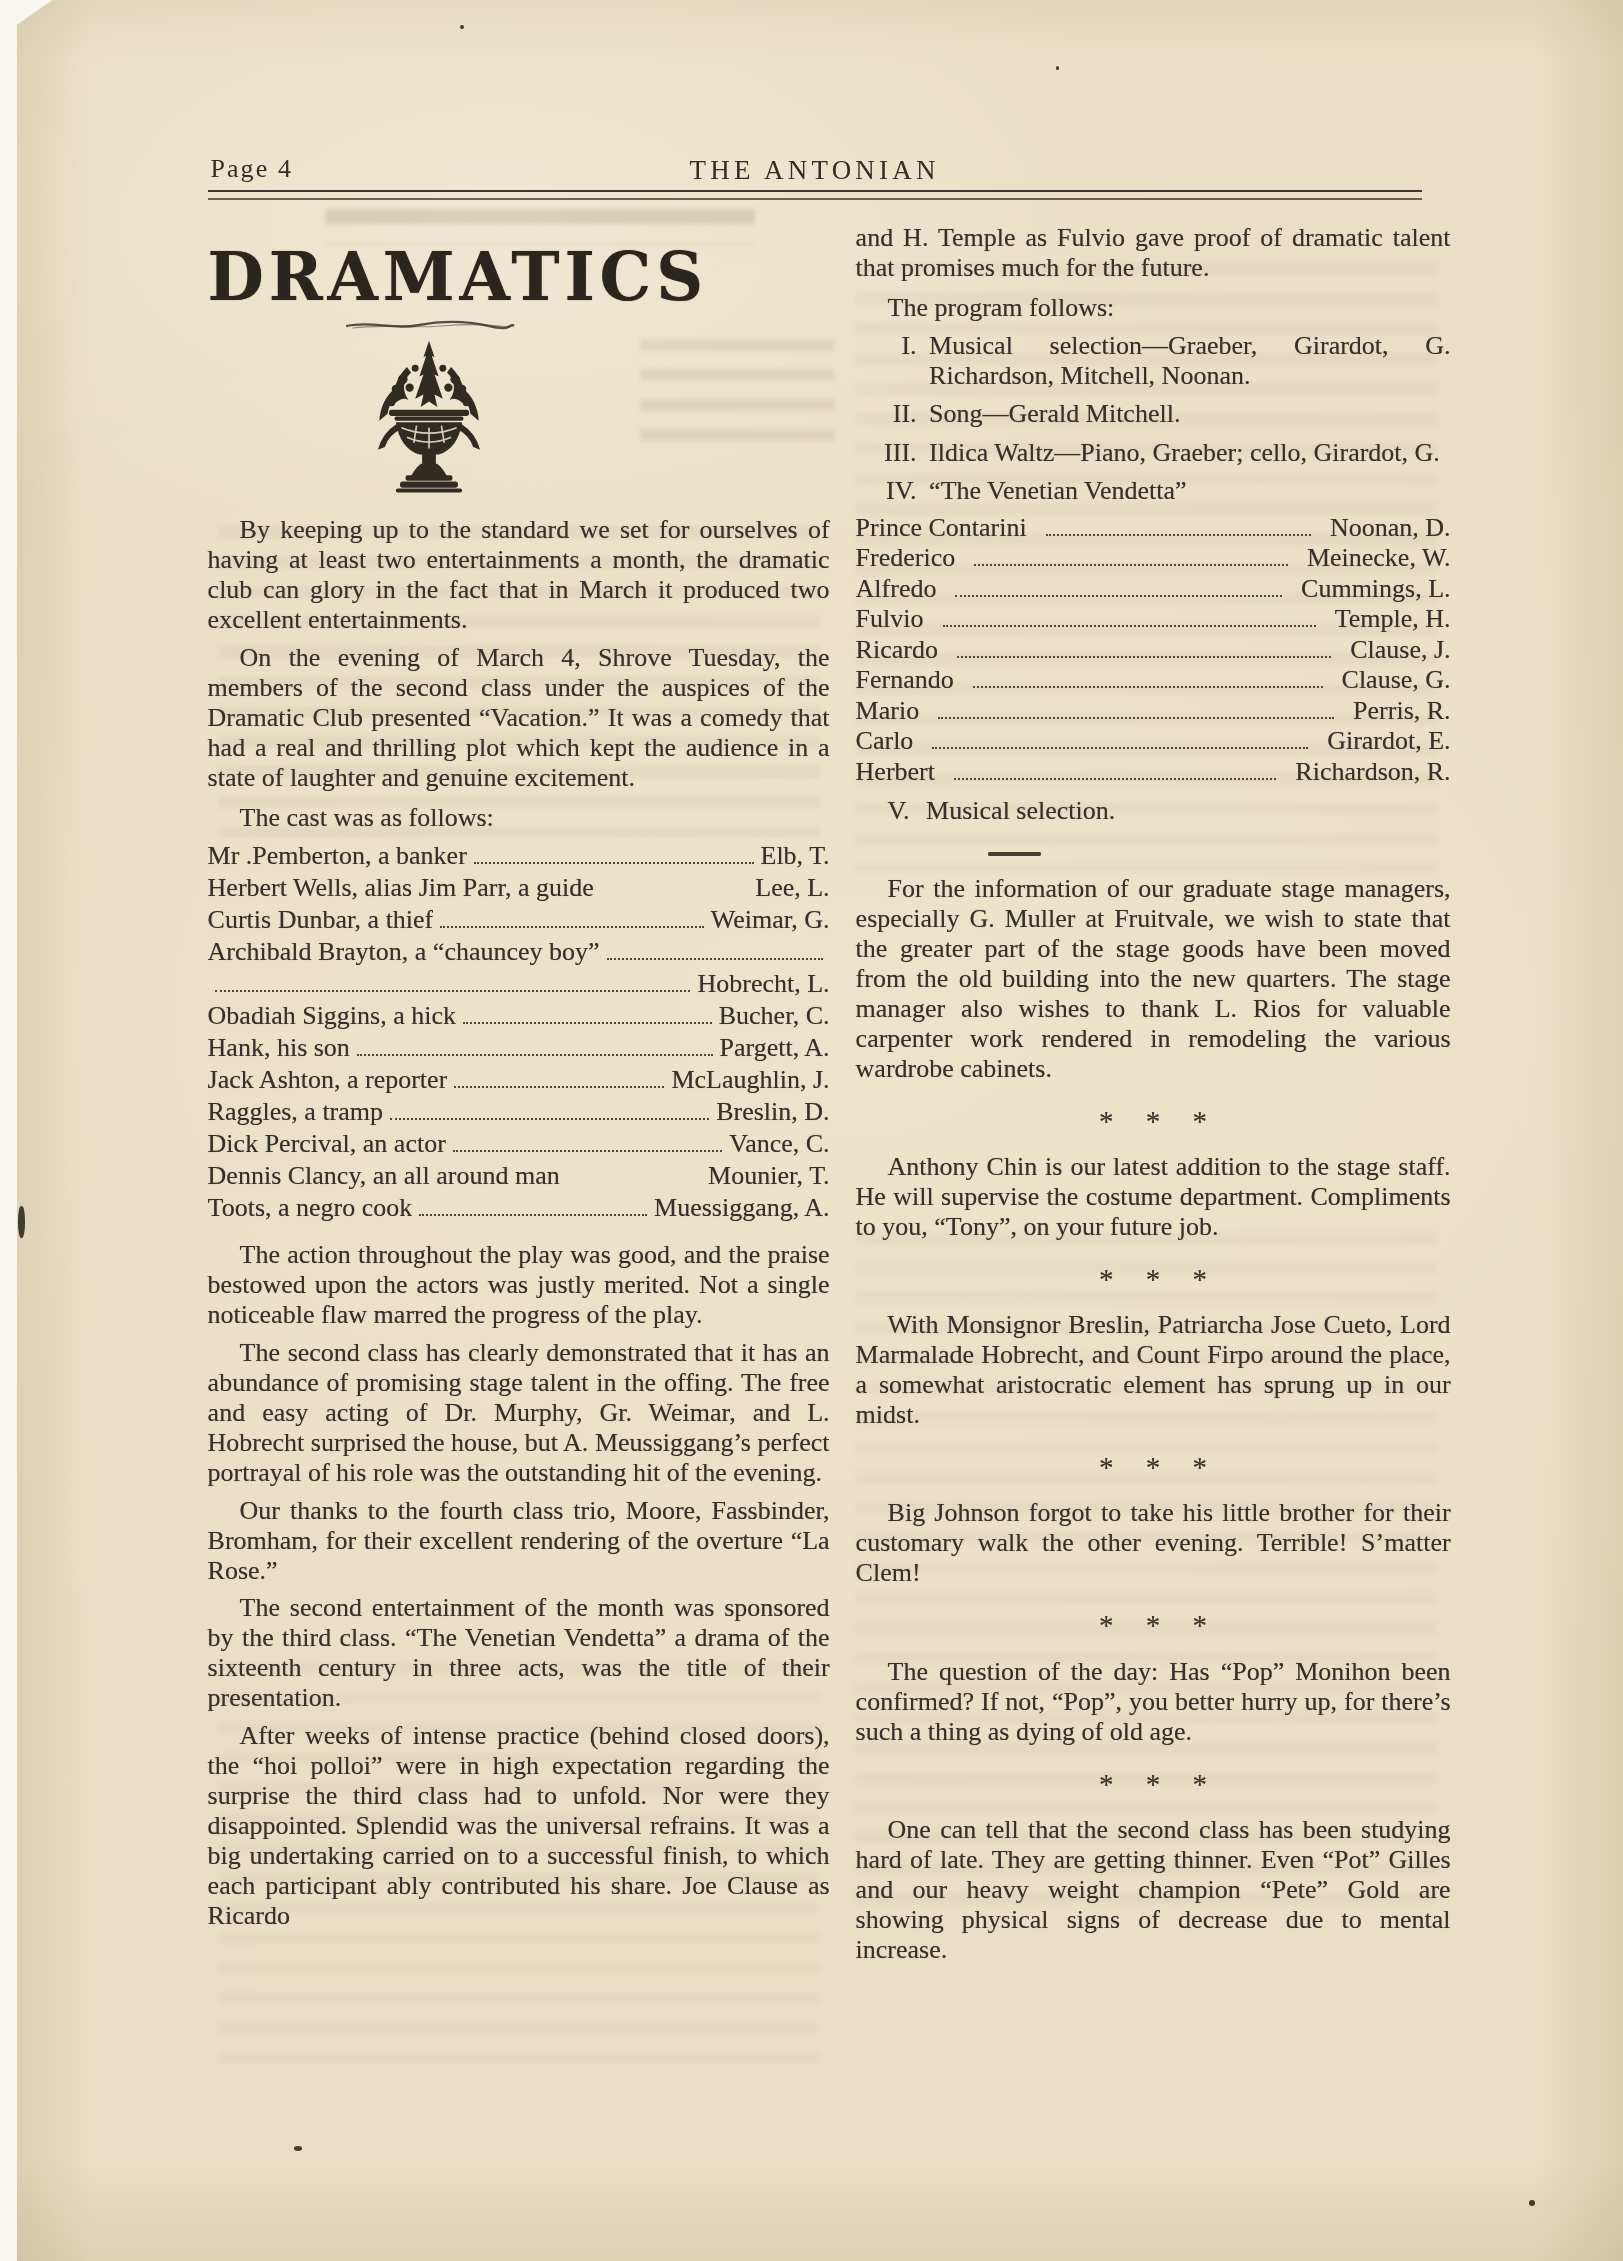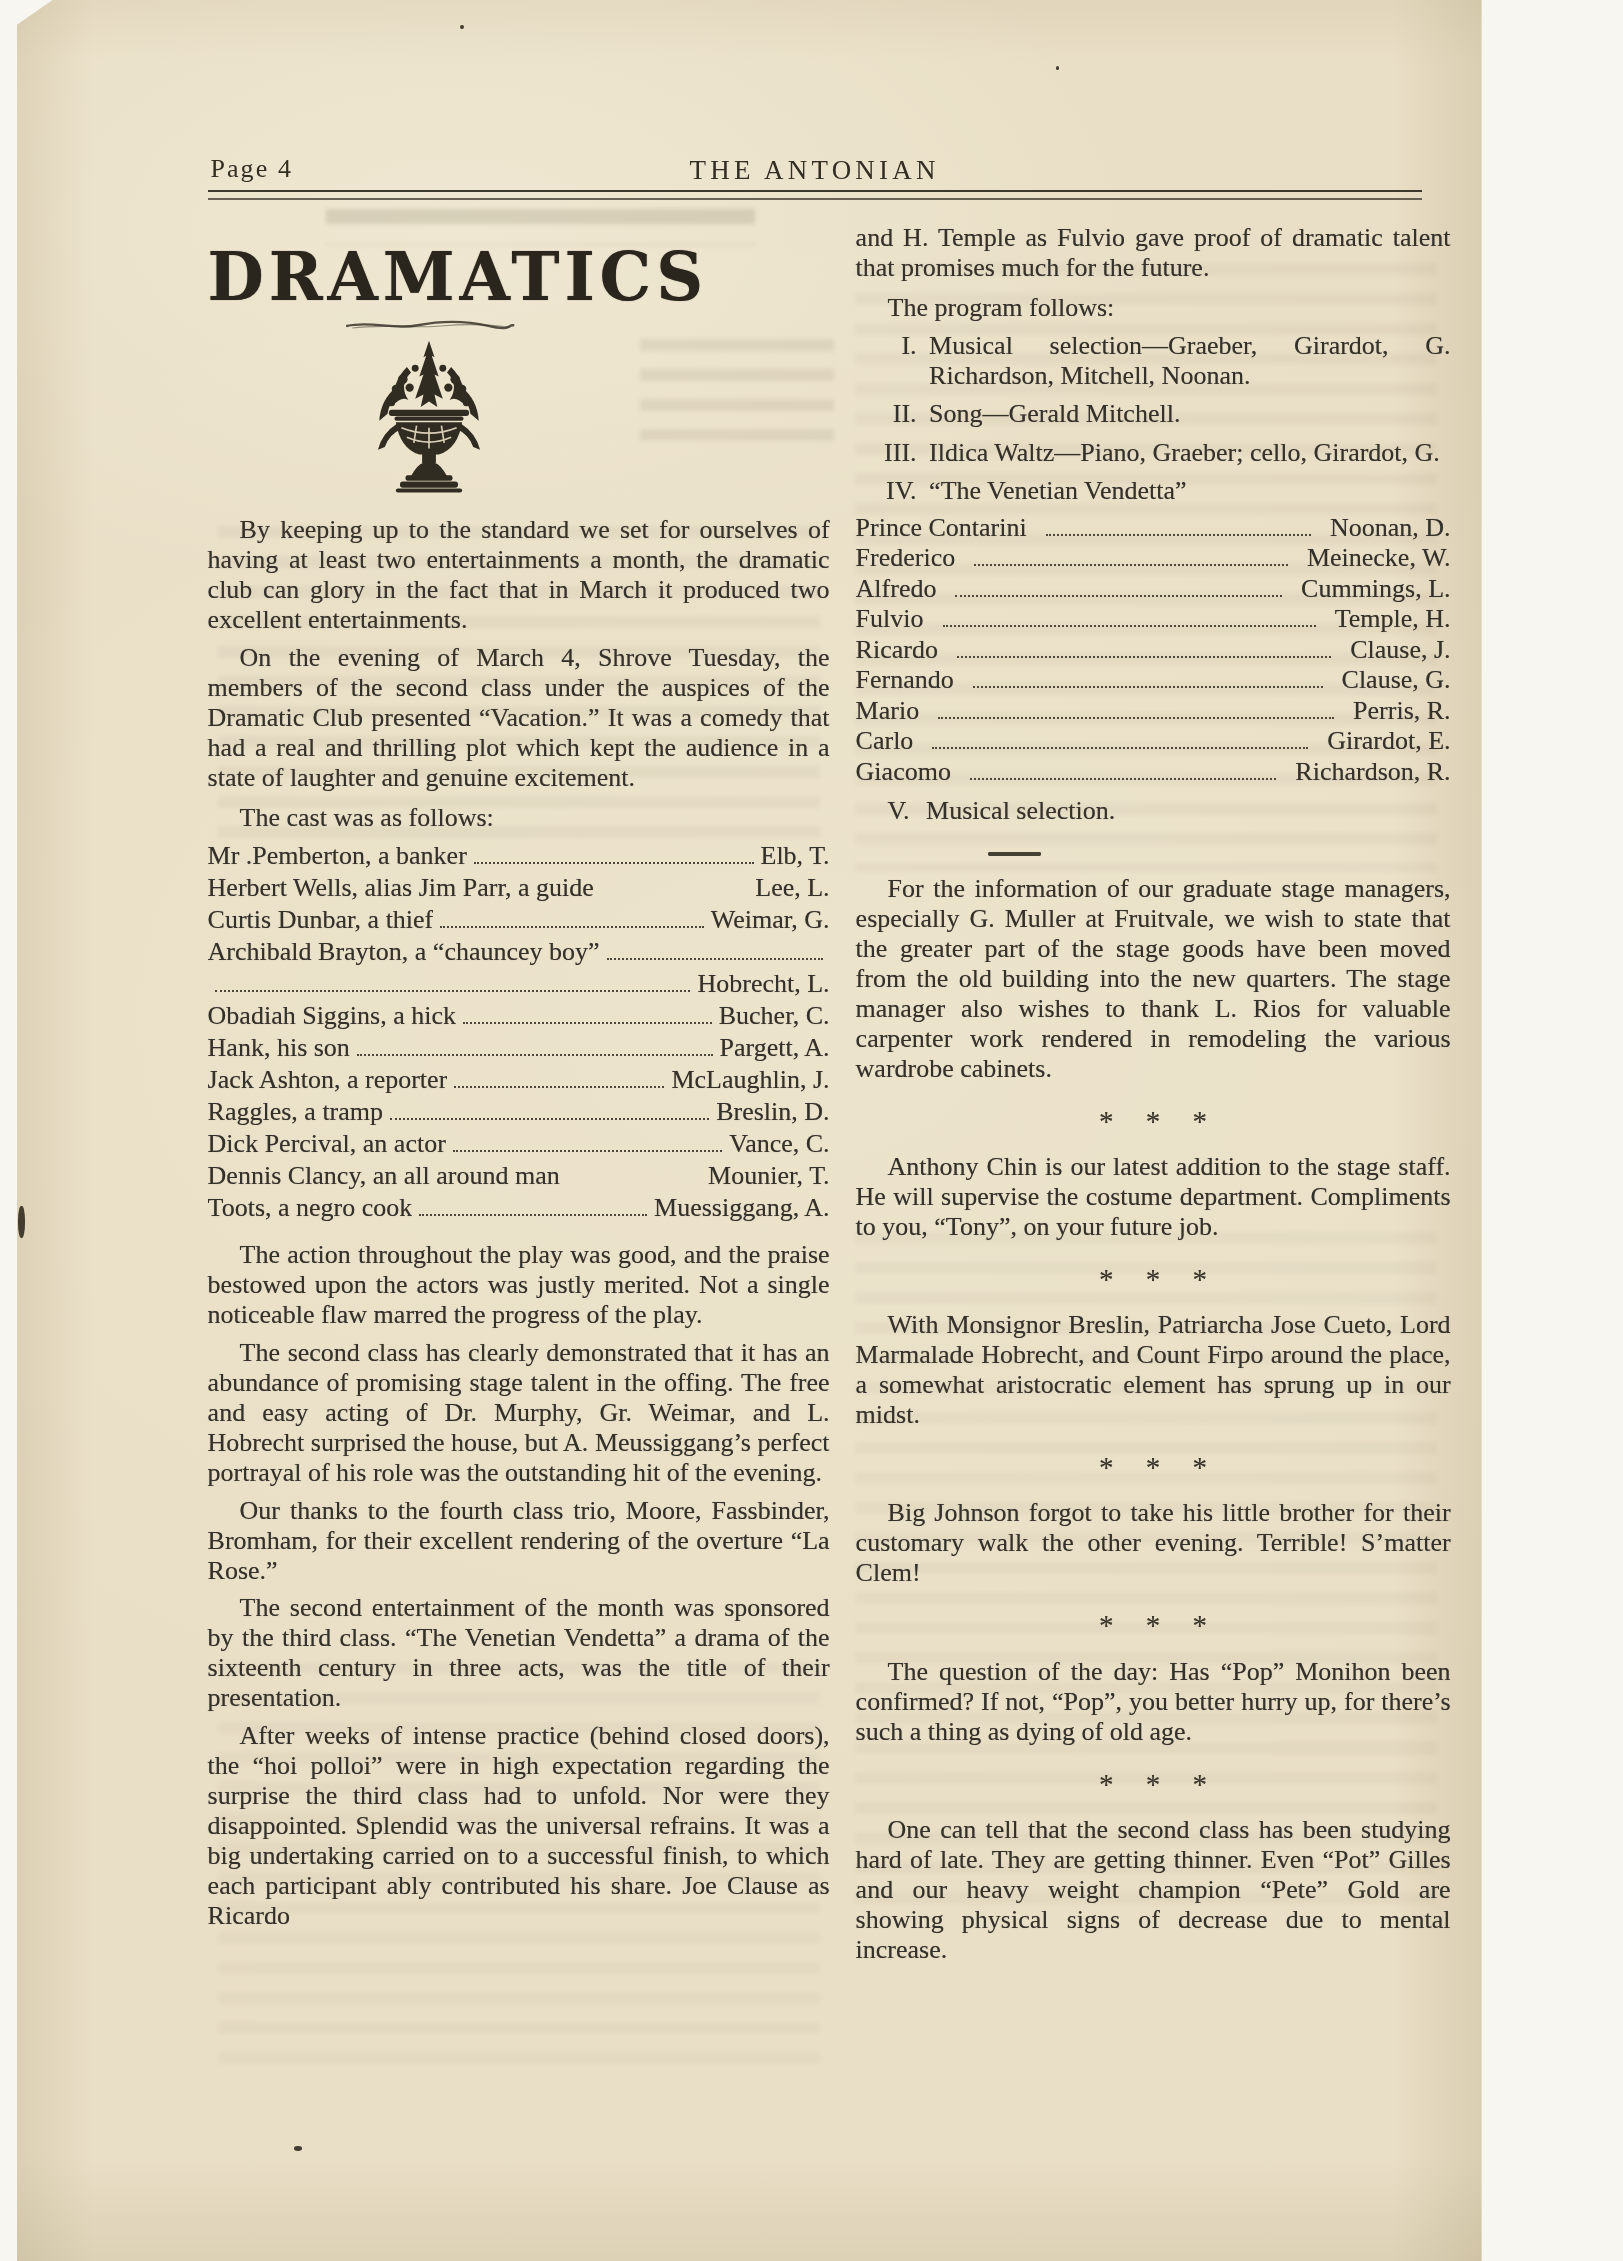--- a/index.html
+++ b/index.html
@@ -7,21 +7,21 @@
     --ink-soft:#3a352b;
     --paper:#e9dfc6;
   }
   html,body{margin:0;padding:0;}
   body{
     width:1624px;height:2261px;position:relative;overflow:hidden;
     background:#f7f6f1;
     font-family:"Liberation Serif","DejaVu Serif",serif;
   }
   .paper{
-    position:absolute;left:16.6px;top:0;width:1465px;height:2261px;
+    position:absolute;left:16.6px;top:0;width:1607px;height:2261px;
     background:
       radial-gradient(1177px 623px at 30% 10%, rgba(255,252,240,.28), transparent 60%),
       radial-gradient(1731px 1177px at 52% 45%, rgba(255,250,235,.16), transparent 72%),
       linear-gradient(90deg, rgba(164,146,106,.20), rgba(0,0,0,0) 76px),
       linear-gradient(270deg, rgba(164,146,106,.22), rgba(0,0,0,0) 90px),
       linear-gradient(0deg, rgba(156,136,96,.16), rgba(0,0,0,0) 104px),
       linear-gradient(180deg, rgba(156,136,96,.10), rgba(0,0,0,0) 62px),
       var(--paper);
     clip-path:polygon(0 25px,36px 0,100% 0,100% 100%,0 100%);
     color:var(--ink);
@@ -277,21 +277,21 @@
           <span class="role">Mario</span>
           <span class="leader"></span>
           <span class="actor">Perris, R.</span>
         </div>
         <div class="cast-row">
           <span class="role">Carlo</span>
           <span class="leader"></span>
           <span class="actor">Girardot, E.</span>
         </div>
         <div class="cast-row">
-          <span class="role">Giacomo</span>
+          <span class="role">Herbert</span>
           <span class="leader"></span>
           <span class="actor">Richardson, R.</span>
         </div>
       </div>
 
     <p class="item-v"><span class="numeral-inline">V.</span> <span>Musical selection.</span></p>
 
     <div class="dash-rule"></div>
 
     <div>

